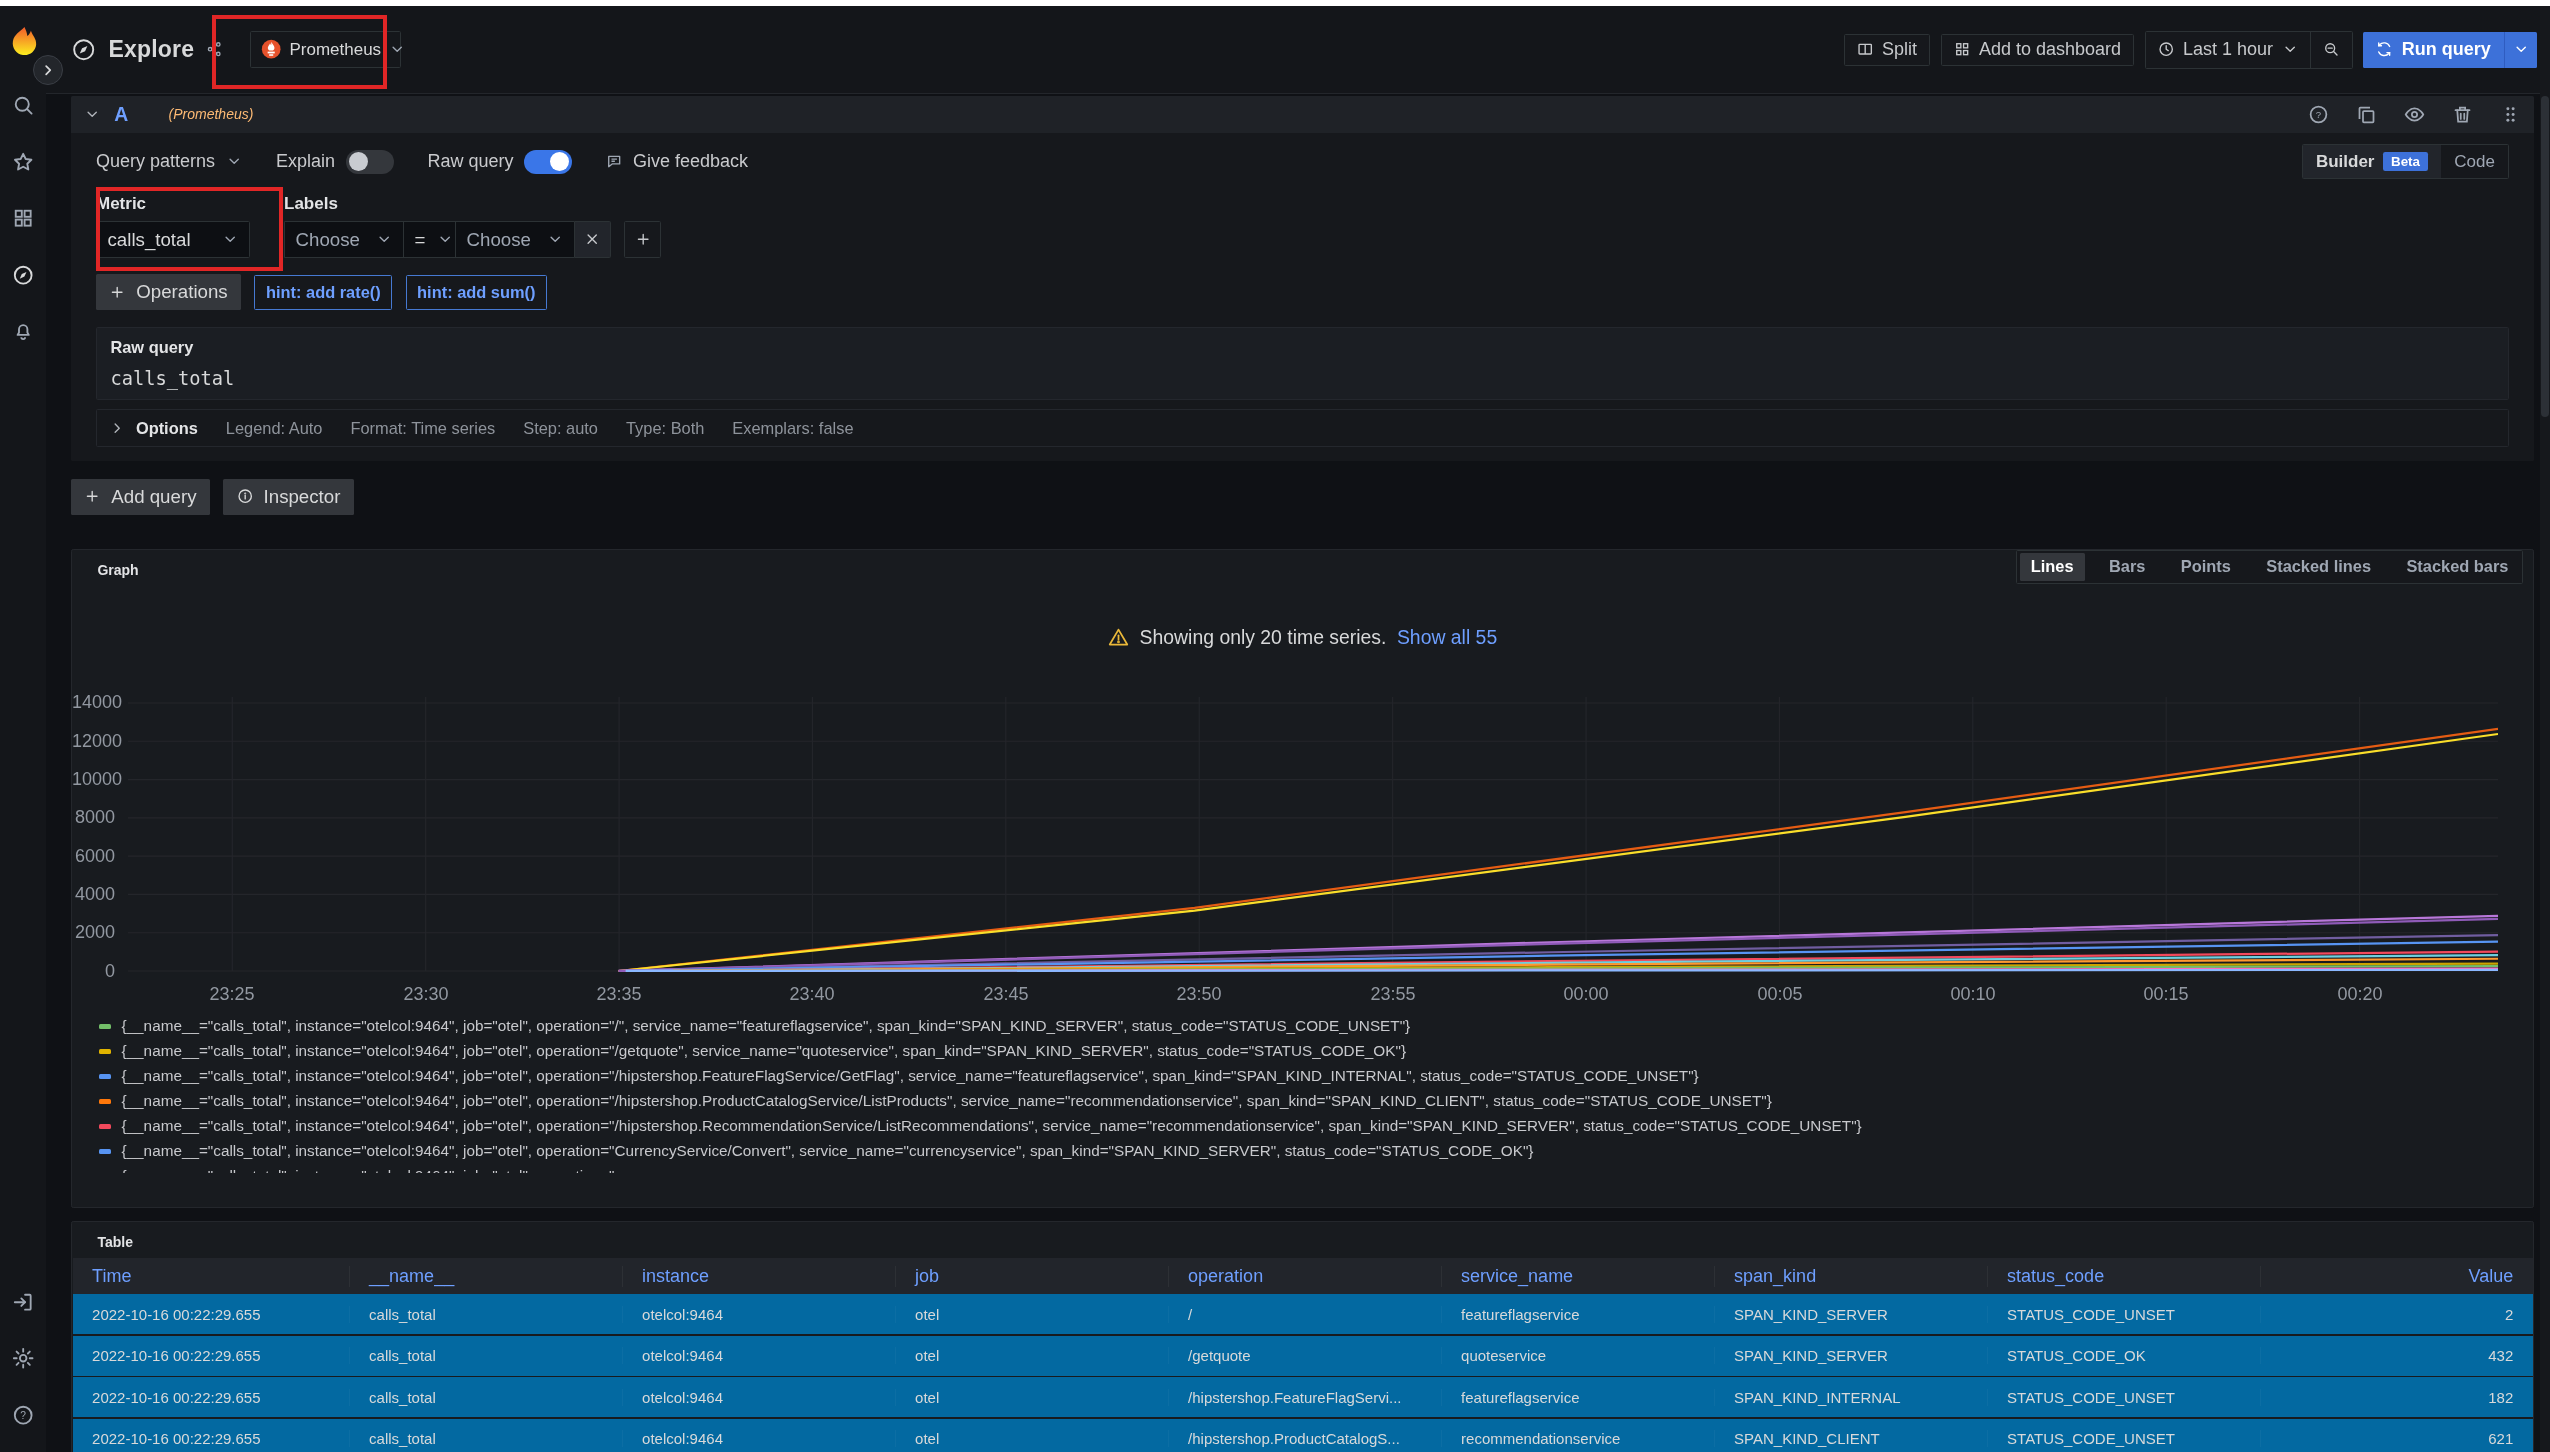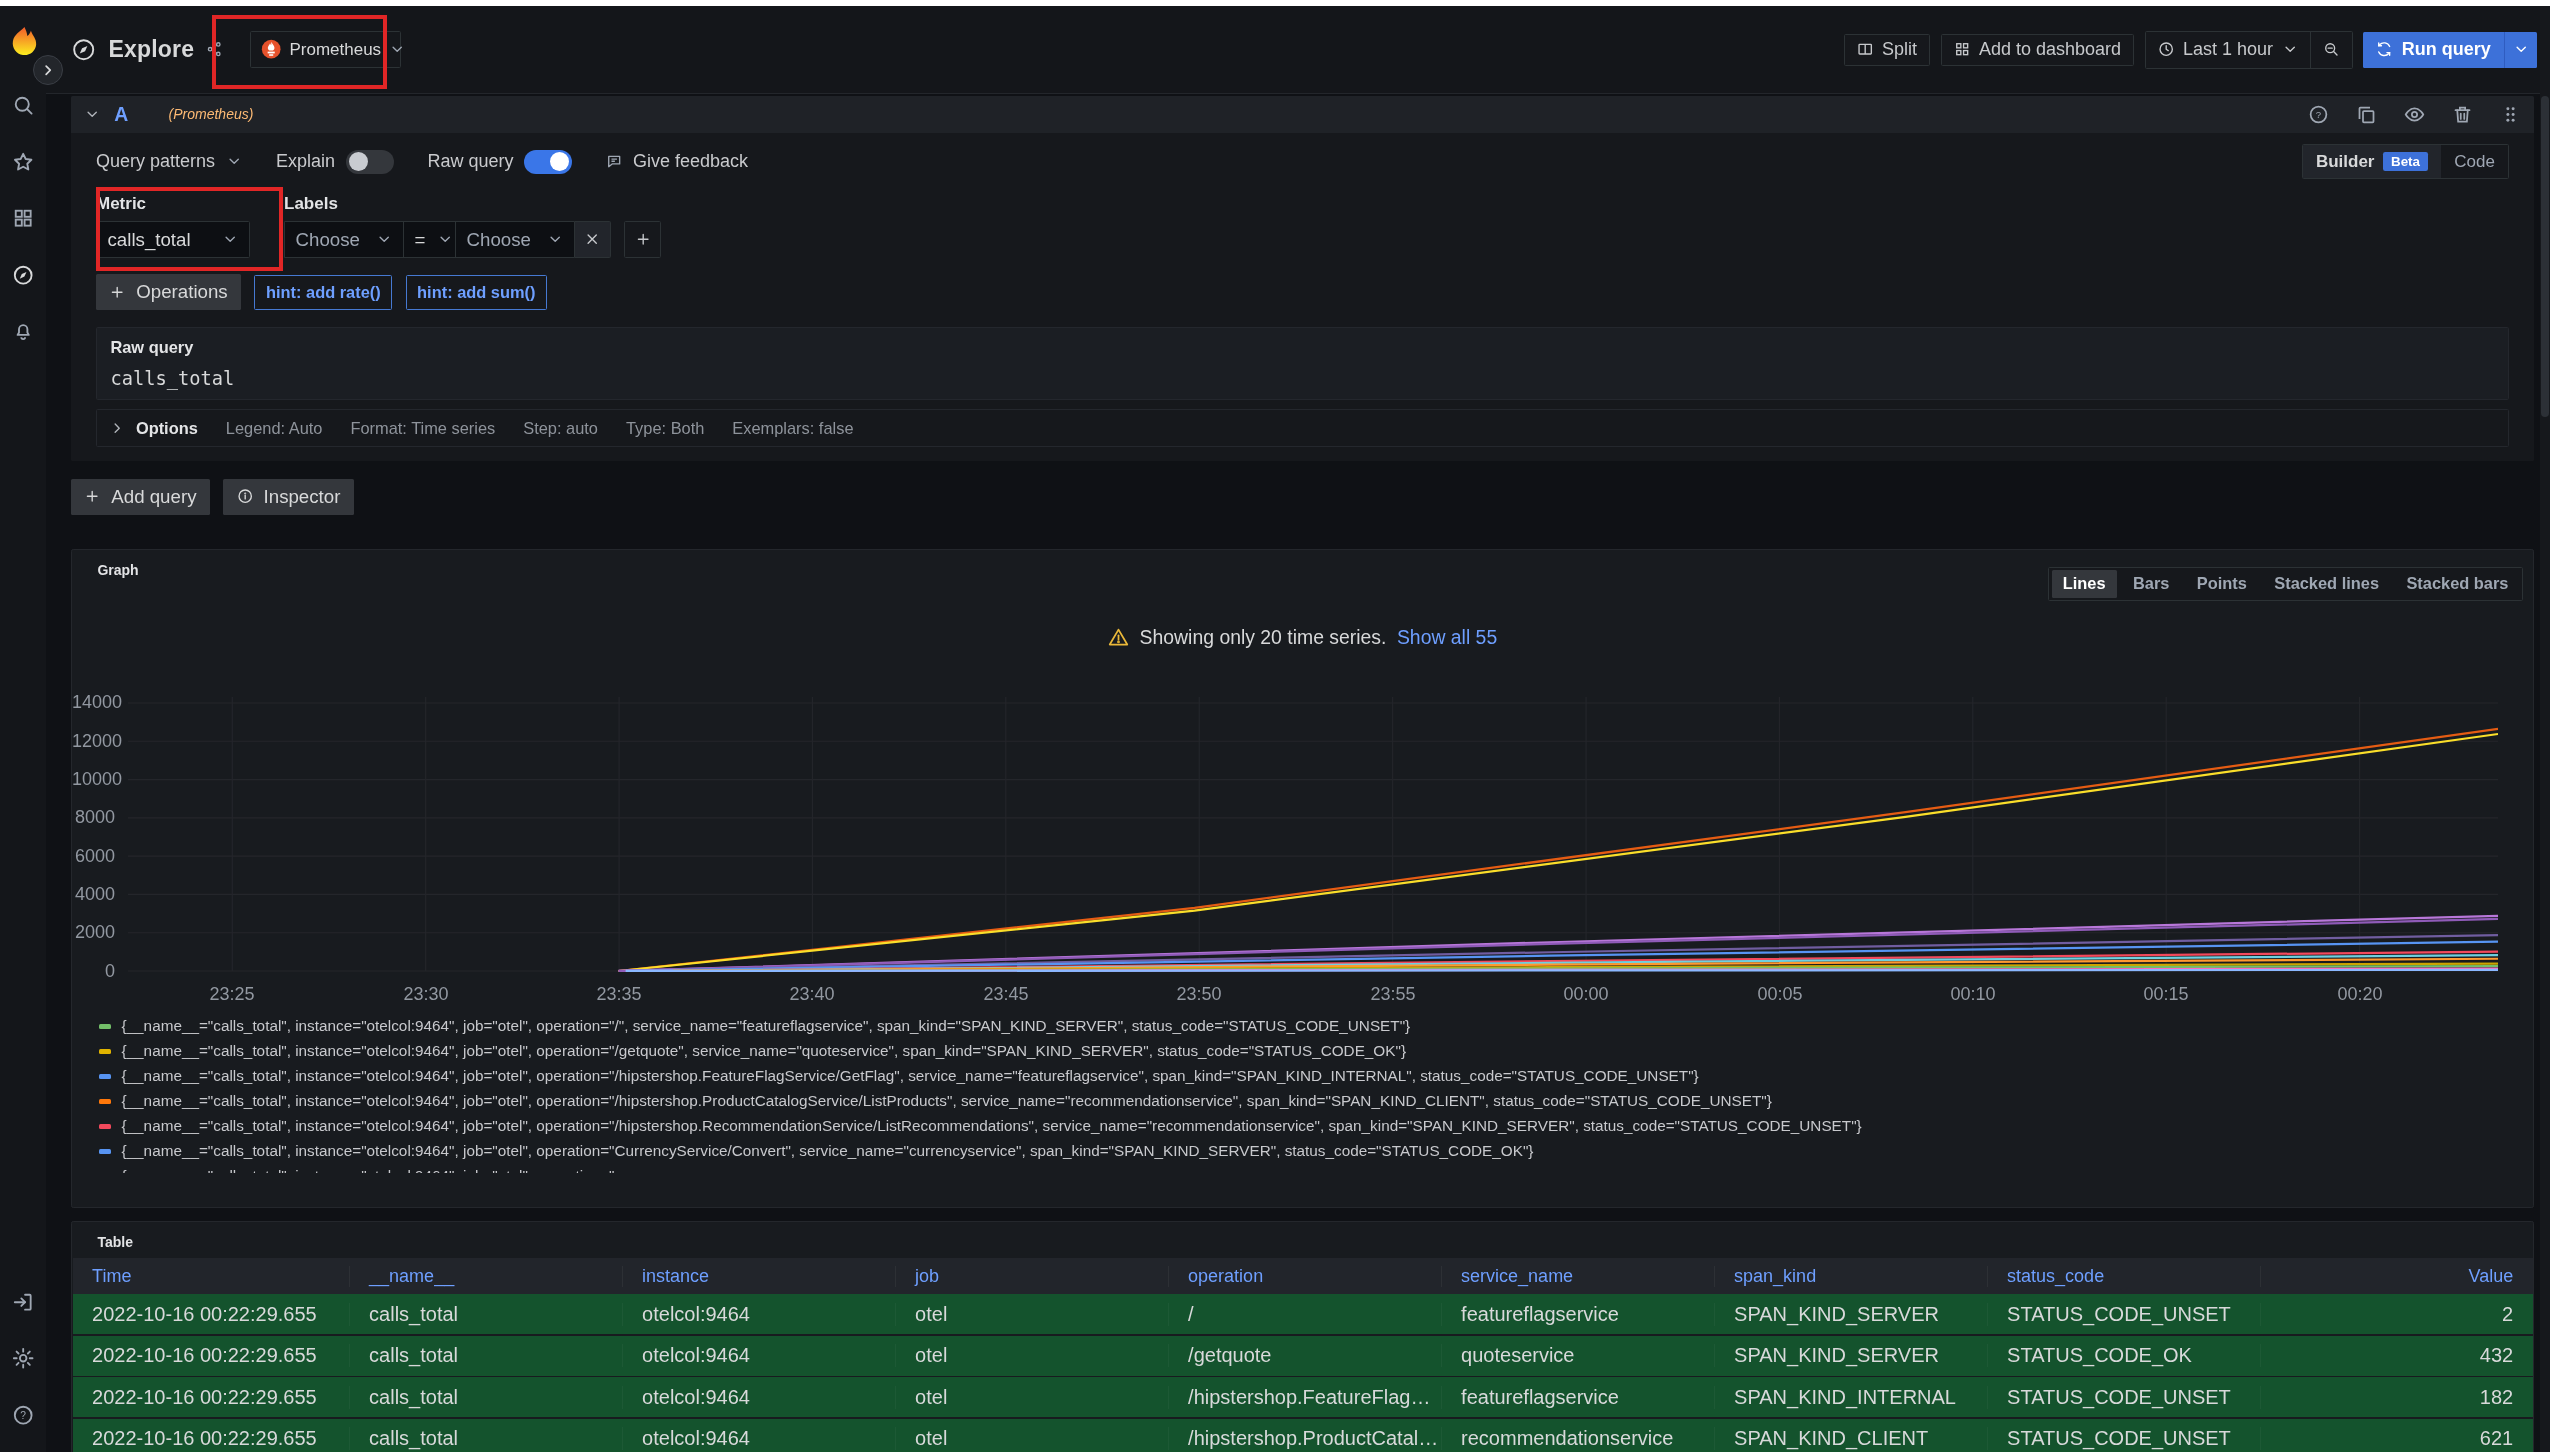--- a/index.html
+++ b/index.html
@@ -90,21 +90,21 @@
           gap:28px;padding:0 12px;color:#8e939b}
   .optrow .opt-label{font-weight:700;font-size:16.4px;color:#e3e4e6}
   .meta{color:#8e939b;font-size:16.4px}
 
   .actions{display:flex;gap:13.4px;margin-top:18px}
 
   
   .panel{position:relative;background:#181b1f;border:0.7px solid #24272c;border-radius:2.2px}
   .graph-panel{margin-top:34px;height:657px}
   .panel-title{position:absolute;left:25.4px;top:12px;font-size:14px;font-weight:600;color:#e3e4e6}
-  .modes{position:absolute;right:10.5px;top:17px;display:flex;border:0.7px solid #2c3235;border-radius:1.5px;padding:2.2px;gap:5px;background:#16181c}
+  .modes{position:absolute;right:10.5px;top:0;display:flex;border:0.7px solid #2c3235;border-radius:1.5px;padding:2.2px;gap:13px;background:#16181c}
   .mode{padding:4.5px 11.2px;font-size:16.4px;color:#9fa7b3;border-radius:1.5px;font-weight:600}
   .mode.active{background:#34373c;color:#ffffff}
   .warn{position:absolute;left:0;right:0;top:76px;display:flex;justify-content:center;gap:10.5px;font-size:19.4px;
         align-items:center;color:#d8d9da}
   .warn .wlink{color:#6e9fff}
   .warn .wicon{color:#eab839}
 
   .chart-wrap{position:absolute;left:0;right:0;top:147px;height:321px}
   .chart-svg{position:absolute;left:56px;top:0}
   .ytick{position:absolute;left:0;width:43px;text-align:right;font-size:18px;color:#9298a1;line-height:21px}
@@ -115,21 +115,21 @@
   .lswatch{width:12px;height:5.2px;border-radius:1.5px;flex:none;background:#888}
 
   
   .table-panel{margin-top:13.4px;height:321px}
   .tgrid{display:grid;grid-template-columns:276px 273px 273px 273px 273px 273px 273px 273px 1fr;align-items:center}
   .thead{position:absolute;left:0.7px;right:0.7px;top:36px;height:36px;background:#22252b}
   .th{color:#6e9fff;font-size:18px;padding-left:19.4px;border-left:0.7px solid rgba(255,255,255,0.05);white-space:nowrap;overflow:hidden}
   .th:first-child{border-left:none}
   .th.val{text-align:right;padding-right:19.4px}
   .tbody{position:absolute;left:0.7px;right:0.7px;top:72px}
-  .trow{height:40px;margin-bottom:1.5px;background:#14532d;font-size:20px;color:#d8d9da}
+  .trow{height:40px;margin-bottom:1.5px;background:#0369a1;font-size:15px;color:#d8d9da}
   .td{padding-left:19.4px;border-left:0.7px solid rgba(255,255,255,0.04);white-space:nowrap;overflow:hidden;text-overflow:ellipsis}
   .td:first-child{border-left:none}
   .td.val{text-align:right;padding-right:19.4px}
 
   .scrollbar{position:absolute;right:0;top:6px;bottom:0;width:10.5px;background:#16181c;z-index:20}
   .thumb{position:absolute;top:90px;height:321px;left:1.5px;right:1.5px;border-radius:5.2px;background:#2c3036}
 
   .anno{position:absolute;border:4.5px solid #e12626;z-index:50;pointer-events:none}
 </style>
 </head>

